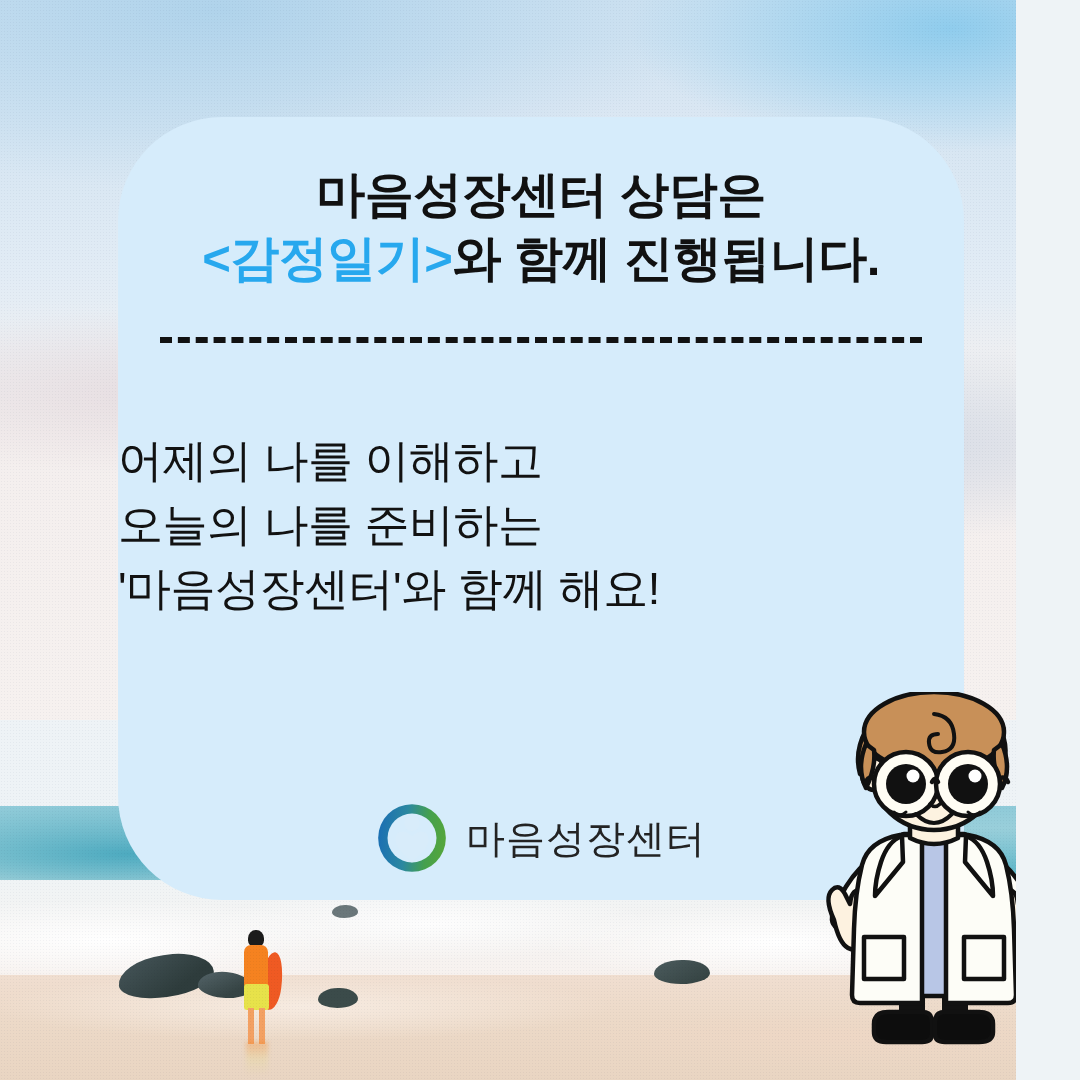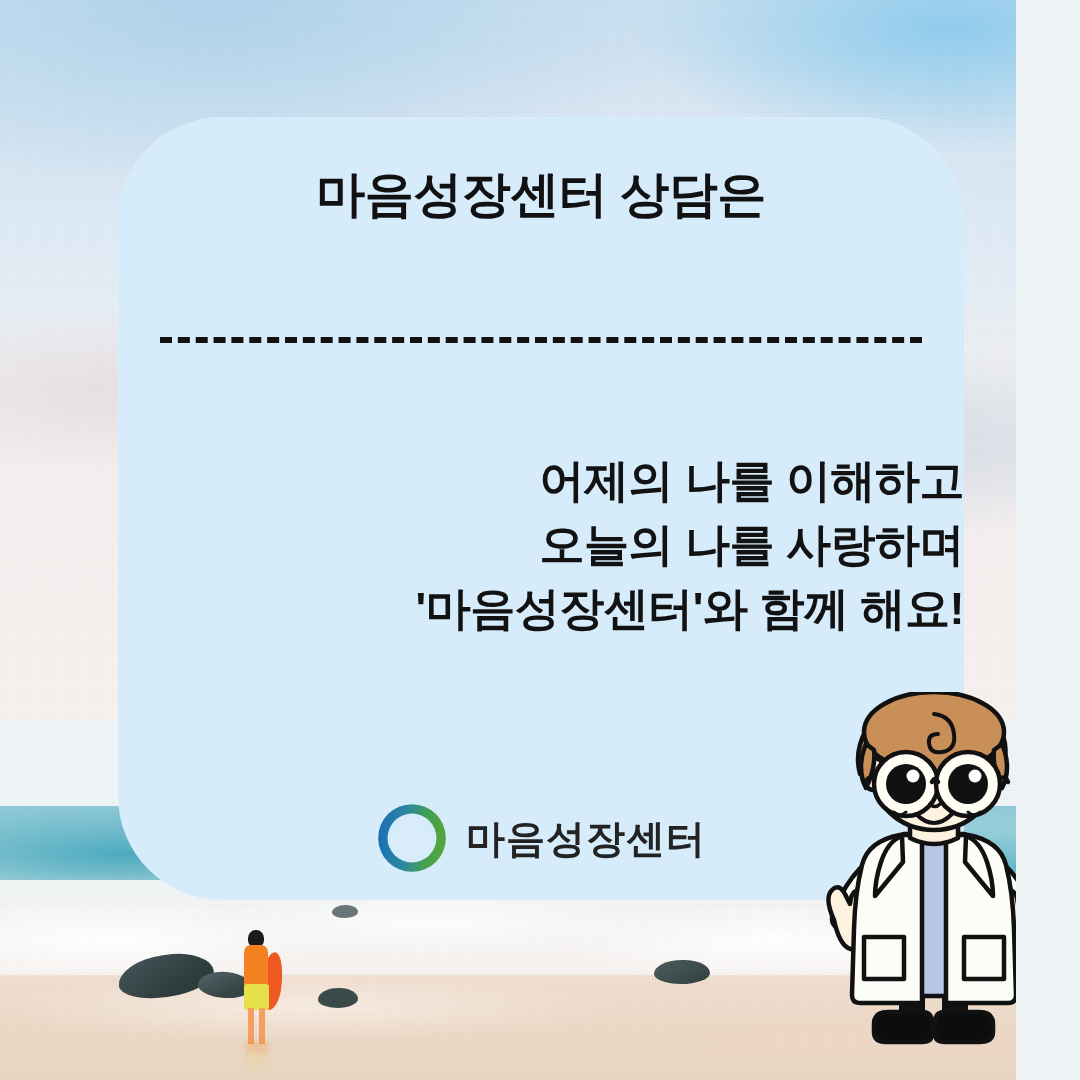--- a/index.html
+++ b/index.html
@@ -98,34 +98,34 @@
     letter-spacing:-.5px;white-space:nowrap;
   }
   .title .hl{color:#27a8ee;}
 
   .divider{
     position:absolute;left:42px;right:42px;top:220px;height:0;
     border-top:6px dashed #121212;
   }
 
   .body-text{
-    position:absolute;left:0;right:0;top:332px;
-    text-align:right;color:#121212;
-    font-size:45px;line-height:1.42;font-weight:700;letter-spacing:-.5px;
+    position:absolute;left:0;right:0;top:312px;
+    text-align:left;color:#121212;
+    font-size:45px;line-height:1.42;font-weight:400;letter-spacing:-.5px;
   }
   .body-text div{white-space:nowrap;}
 
   
   .logo-lockup{
     position:absolute;left:0;right:0;top:685px;
     display:flex;align-items:center;justify-content:center;gap:18px;
   }
   .logo-mark{width:72px;height:72px;flex:none;}
   .logo-words{display:flex;flex-direction:column;align-items:flex-start;}
-  .logo-ko{font-size:39px;line-height:1;color:#232323;font-weight:700;letter-spacing:1px;}
+  .logo-ko{font-size:39px;line-height:1;color:#232323;font-weight:400;letter-spacing:1px;}
   .logo-en{font-size:21px;line-height:1;color:#3b3b3b;letter-spacing:3.4px;margin-top:8px;}
 
   
   .mascot{position:absolute;left:782px;top:692px;width:300px;height:390px;}
 </style>
 </head>
 <body>
 
 <div id="stage">
 
@@ -154,27 +154,28 @@
     </div>
 
     <div class="bg-grain"></div>
   </div>
 
   <div class="card">
     <div class="card-inner">
 
       <div class="title">
         <div>마음성장센터 상담은</div>
+        <div><span class="hl">&lt;감정일기&gt;</span><span>와 함께 진행됩니다.</span></div>
       </div>
 
       <div class="divider"></div>
 
       <div class="body-text">
         <div>어제의 나를 이해하고</div>
-        <div>오늘의 나를 사랑하며</div>
+        <div>오늘의 나를 준비하는</div>
         <div>'마음성장센터'와 함께 해요!</div>
       </div>
 
       <div class="logo-lockup">
         <svg class="logo-mark" viewBox="0 0 100 100">
           <defs>
             <linearGradient id="lg" x1="0" y1="0.45" x2="1" y2="0.55">
               <stop offset="0%" stop-color="#1b6fb3"></stop>
               <stop offset="40%" stop-color="#2b88a0"></stop>
               <stop offset="72%" stop-color="#45a04e"></stop>

